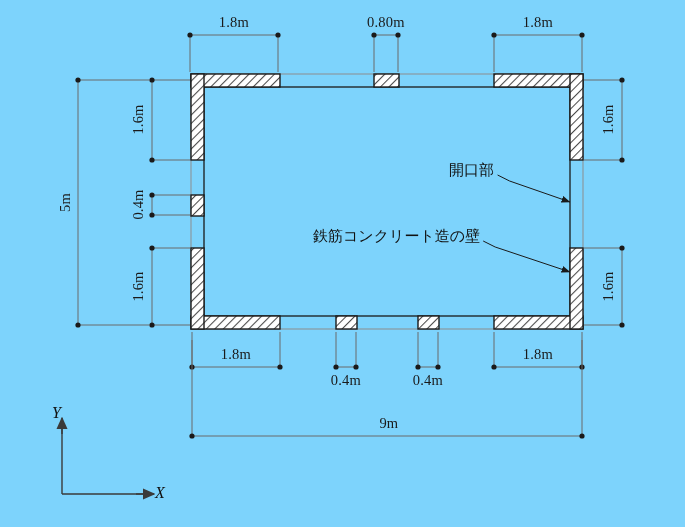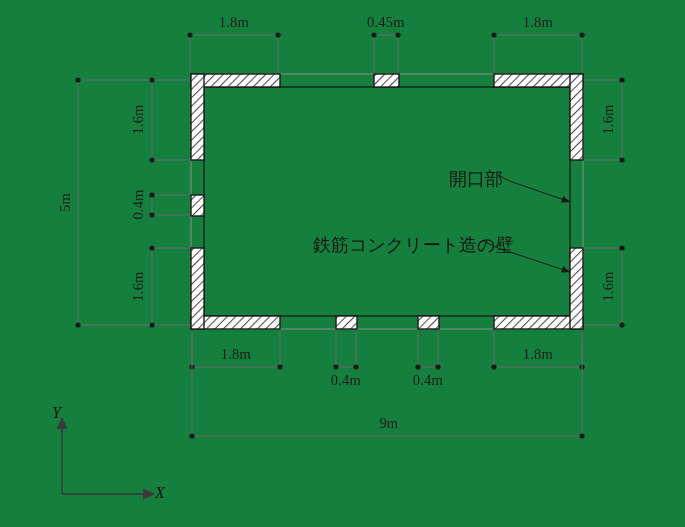--- a/index.html
+++ b/index.html
@@ -8,21 +8,21 @@
     background: #ffffff;
   }
   body {
     font-family: "Liberation Serif", "DejaVu Serif", serif;
     color: #1a1a1a;
   }
   #stage {
     position: relative;
     width: 685px;
     height: 527px;
-    background: #15803d;
+    background: #7dd3fc;
     overflow: hidden;
   }
   #drawing {
     position: absolute;
     left: 0;
     top: 0;
     width: 685px;
     height: 527px;
   }
   .dim-label {
@@ -33,24 +33,23 @@
     white-space: nowrap;
     letter-spacing: 0.2px;
   }
   .dim-label.vert {
     transform-origin: 50% 50%;
     transform: rotate(-90deg);
   }
   .callout-label {
     position: absolute;
     font-family: "Liberation Serif", "DejaVu Serif", serif;
-    font-size: 18px;
+    font-size: 15px;
     color: #111111;
     white-space: nowrap;
-    margin-top: 6px;
   }
   .axis-label {
     position: absolute;
     font-family: "Liberation Serif", "DejaVu Serif", serif;
     font-style: italic;
     font-size: 16px;
     color: #111111;
   }
 </style>
 </head>
@@ -202,21 +201,21 @@
     <g id="layer-axes">
         <line x1="62" y1="494" x2="62" y2="422" stroke="#3a3a3a" stroke-width="1.4"></line>
         <line x1="62" y1="494" x2="150" y2="494" stroke="#3a3a3a" stroke-width="1.4"></line>
         <line x1="62" y1="434" x2="62" y2="418" stroke="#3a3a3a" stroke-width="1.4" marker-end="url(#axisarrow)"></line>
         <line x1="136" y1="494" x2="154" y2="494" stroke="#3a3a3a" stroke-width="1.4" marker-end="url(#axisarrow)"></line>
       </g>
   </svg>
 
   <div id="labels-root">
       <div class="dim-label" style="left: 218.8px; top: 14px;">1.8m</div>
-      <div class="dim-label" style="left: 367px; top: 14px;">0.45m</div>
+      <div class="dim-label" style="left: 367px; top: 14px;">0.80m</div>
       <div class="dim-label" style="left: 522.8px; top: 14px;">1.8m</div>
       <div class="dim-label" style="left: 220.8px; top: 346px;">1.8m</div>
       <div class="dim-label" style="left: 330.8px; top: 372px;">0.4m</div>
       <div class="dim-label" style="left: 412.8px; top: 372px;">0.4m</div>
       <div class="dim-label" style="left: 522.8px; top: 346px;">1.8m</div>
       <div class="dim-label vert" style="left: 122.8px; top: 111px;">1.6m</div>
       <div class="dim-label vert" style="left: 122.8px; top: 196px;">0.4m</div>
       <div class="dim-label vert" style="left: 122.8px; top: 277.5px;">1.6m</div>
       <div class="dim-label vert" style="left: 592.8px; top: 111px;">1.6m</div>
       <div class="dim-label vert" style="left: 592.8px; top: 277.5px;">1.6m</div>

